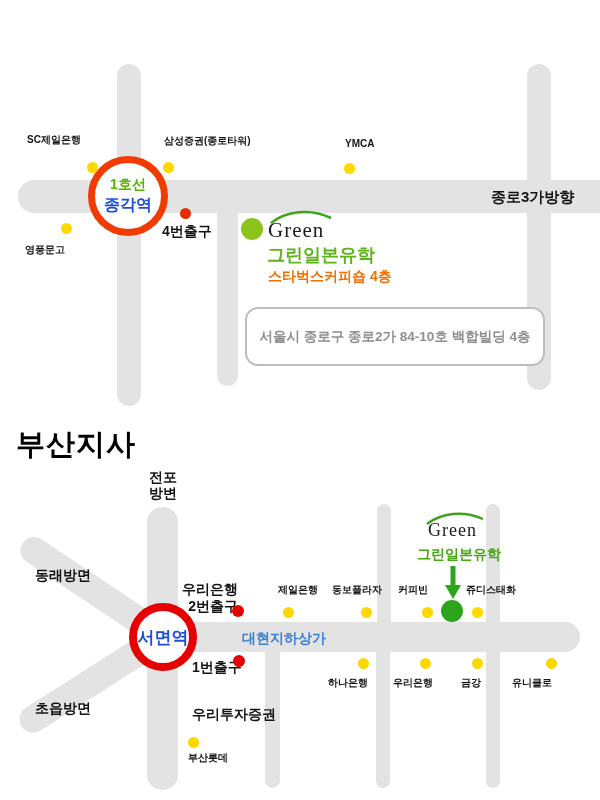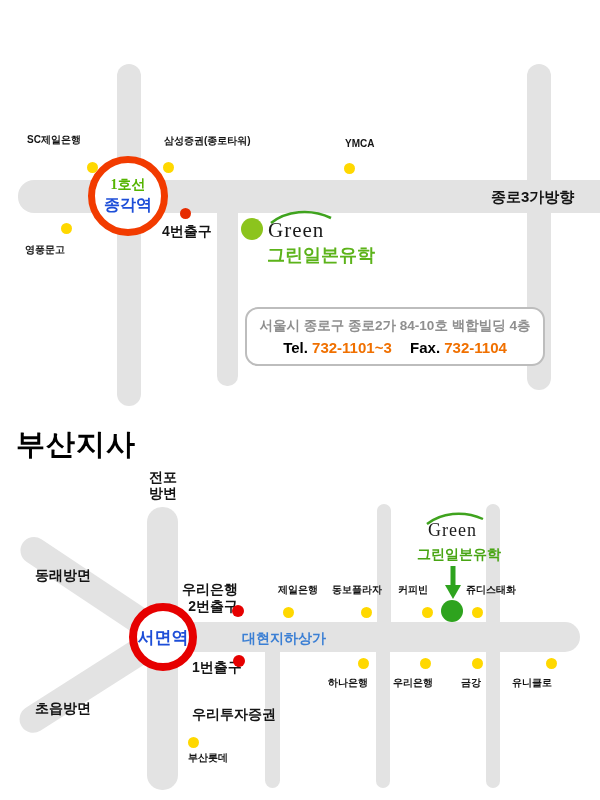--- a/index.html
+++ b/index.html
@@ -9,21 +9,21 @@
   .lbl{position:absolute;font-weight:bold;font-size:10px;color:#141414;white-space:nowrap;z-index:4;line-height:1.15;}
   .title{position:absolute;font-weight:bold;font-size:29px;color:#000;letter-spacing:1px;z-index:4;}
   .dot{position:absolute;border-radius:50%;z-index:5;}
   .dot.yellow{width:11px;height:11px;background:#FFD800;}
   .dot.red{width:11px;height:11px;background:#E62C00;}
   .dot.redpure{width:12px;height:12px;background:#E60000;}
   .dot.green-lg{width:22px;height:22px;background:#8CC41D;}
   .dot.green-busan{width:22px;height:22px;background:#2EA31E;}
   .station-circle{position:absolute;background:#fff;border-radius:50%;z-index:6;
                   display:flex;flex-direction:column;align-items:center;justify-content:center;text-align:center;}
-  .circle-seoul{left:88px;top:156px;width:80px;height:80px;border:7px solid #F23B00;box-sizing:border-box;font-family:Liberation Serif, serif;}
+  .circle-seoul{left:88px;top:156px;width:80px;height:80px;border:7px solid #F23B00;box-sizing:border-box;}
   .circle-busan{left:129px;top:603px;width:68px;height:68px;border:8px solid #E60000;box-sizing:border-box;}
   .line1-txt{font-weight:bold;font-size:14px;color:#55B400;}
   .station-txt{font-weight:bold;font-size:16px;color:#1d4ed8;margin-top:1px;}
   .brand-serif{position:absolute;font-family:"Liberation Serif","DejaVu Serif",serif;color:#1b1b1b;z-index:4;letter-spacing:1px;}
   .brand-kr{position:absolute;font-weight:bold;z-index:4;white-space:nowrap;}
   .swoosh{position:absolute;z-index:4;}
   .addr-box{position:absolute;left:245px;top:307px;width:300px;height:59px;background:#fff;
             border:2px solid #BDBDBD;border-radius:13px;z-index:6;box-sizing:border-box;
             display:flex;flex-direction:column;align-items:center;justify-content:center;gap:4px;}
   .addr-line1{font-size:13.5px;font-weight:bold;color:#8F8F8F;white-space:nowrap;}
@@ -61,30 +61,24 @@
     <span class="line1-txt">1호선</span>
     <span class="station-txt">종각역</span>
   </div>
 
   <div class="dot green-lg" style="left:241px;top:218px;"></div>
   <svg class="swoosh" style="left:270px;top:210px;" width="62" height="14" viewBox="0 0 62 14">
     <path d="M1 13 C 16 1, 40 -2, 61 8" stroke="#3FA31E" stroke-width="2.6" fill="none"></path>
   </svg>
   <div class="brand-serif" style="left:268px;top:218px;font-size:21px;">Green</div>
   <div class="brand-kr" style="left:267px;top:243px;font-size:18px;color:#5CB31A;">그린일본유학</div>
+  <div class="brand-kr" style="left:268px;top:268px;font-size:14px;color:#F07000;">스타벅스커피숍  4층</div>
 
   <div class="addr-box">
     <div class="addr-line1">서울시 종로구 종로2가 84-10호 백합빌딩 4층</div>
-    <div class="addr-line2">
-      <span>Tel.</span>
-      <span class="orange-num">732-1101~3</span>
-      <span style="display:inline-block;width:10px;"></span>
-      <span>Fax.</span>
-      <span class="orange-num">732-1104</span>
-    </div>
   </div>
 
   <div class="title" style="left:16px;top:425px;">부산지사</div>
 
   <div class="road" style="left:147px;top:507px;width:31px;height:283px;border-radius:15px;"></div>
   <div class="road" style="left:8px;top:578px;width:175px;height:27px;border-radius:14px;transform:rotate(33.7deg);"></div>
   <div class="road" style="left:8px;top:666px;width:175px;height:27px;border-radius:14px;transform:rotate(-32.5deg);"></div>
   <div class="road" style="left:163px;top:622px;width:417px;height:30px;border-radius:0 15px 15px 0;"></div>
   <div class="road" style="left:377px;top:504px;width:14px;height:120px;border-radius:7px 7px 0 0;"></div>
   <div class="road" style="left:486px;top:504px;width:14px;height:120px;border-radius:7px 7px 0 0;"></div>

